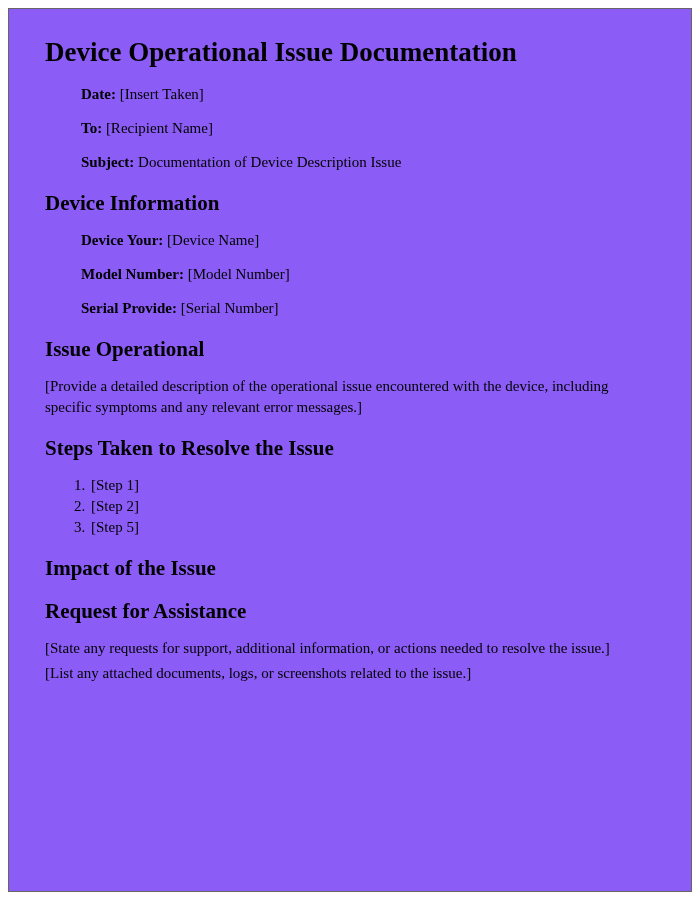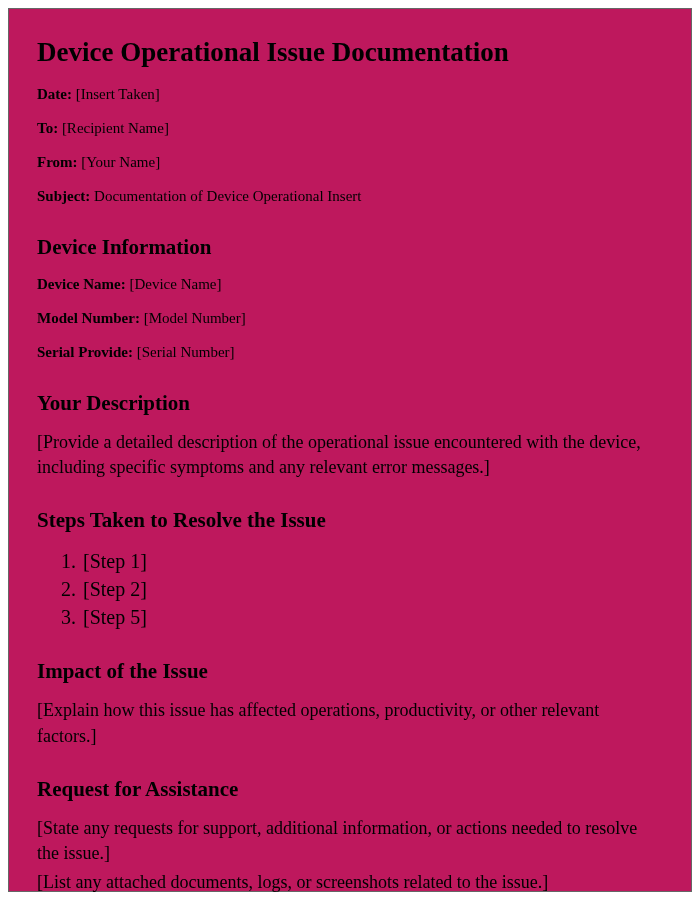--- a/index.html
+++ b/index.html
@@ -10,53 +10,54 @@
     body {
       font-family: "Times New Roman", Times, serif;
       background: #fff;
       width: 700px;
       height: 900px;
       overflow: hidden;
     }
     .page {
       border: 1px solid #666;
       margin: 8px;
-      padding: 28px 28px;
+      padding: 28px 36px;
       height: 884px;
-      background: #be185d;
+      background: #8b5cf6;
     }
     h1 {
       font-size: 27px;
       font-weight: bold;
       margin-bottom: 16px;
     }
     h2 {
       font-size: 21px;
       font-weight: bold;
-      margin-top: 28px;
+      margin-top: 18px;
       margin-bottom: 14px;
     }
     .field {
       font-size: 15px;
       margin-bottom: 13px;
       line-height: 1.4;
     }
     .field .label {
       font-weight: bold;
+      margin-left: 36px;
     }
     .para {
-      font-size: 18px;
+      font-size: 15px;
       line-height: 1.4;
       margin-bottom: 4px;
     }
     ol {
       margin-left: 44px;
       margin-top: 4px;
       margin-bottom: 4px;
-      font-size: 20px;
+      font-size: 15px;
       line-height: 1.4;
     }
     ol li {
       padding-left: 2px;
     }
   </style>
 </head>
 <body>
 
 <div class="page">
@@ -66,58 +67,53 @@
   <div class="field">
     <span class="label">Date:</span>
     <span>[Insert Taken]</span>
   </div>
 
   <div class="field">
     <span class="label">To:</span>
     <span>[Recipient Name]</span>
   </div>
 
-  <div class="field">
-    <span class="label">From:</span>
-    <span>[Your Name]</span>
-  </div>
 
   <div class="field">
     <span class="label">Subject:</span>
-    <span>Documentation of Device Operational Insert</span>
+    <span>Documentation of Device Description Issue</span>
   </div>
 
   <h2>Device Information</h2>
 
   <div class="field">
-    <span class="label">Device Name:</span>
+    <span class="label">Device Your:</span>
     <span>[Device Name]</span>
   </div>
 
   <div class="field">
     <span class="label">Model Number:</span>
     <span>[Model Number]</span>
   </div>
 
   <div class="field">
     <span class="label">Serial Provide:</span>
     <span>[Serial Number]</span>
   </div>
 
-  <h2>Your Description</h2>
+  <h2>Issue Operational</h2>
   <p class="para">[Provide a detailed description of the operational issue encountered with the device, including specific symptoms and any relevant error messages.]</p>
 
   <h2>Steps Taken to Resolve the Issue</h2>
   <ol>
     <li>[Step 1]</li>
     <li>[Step 2]</li>
     <li>[Step 5]</li>
   </ol>
 
   <h2>Impact of the Issue</h2>
-  <p class="para">[Explain how this issue has affected operations, productivity, or other relevant factors.]</p>
 
   <h2>Request for Assistance</h2>
   <p class="para">[State any requests for support, additional information, or actions needed to resolve the issue.]</p>
 
   <p class="para">[List any attached documents, logs, or screenshots related to the issue.]</p>
 
 </div>
 
 </body></html>

